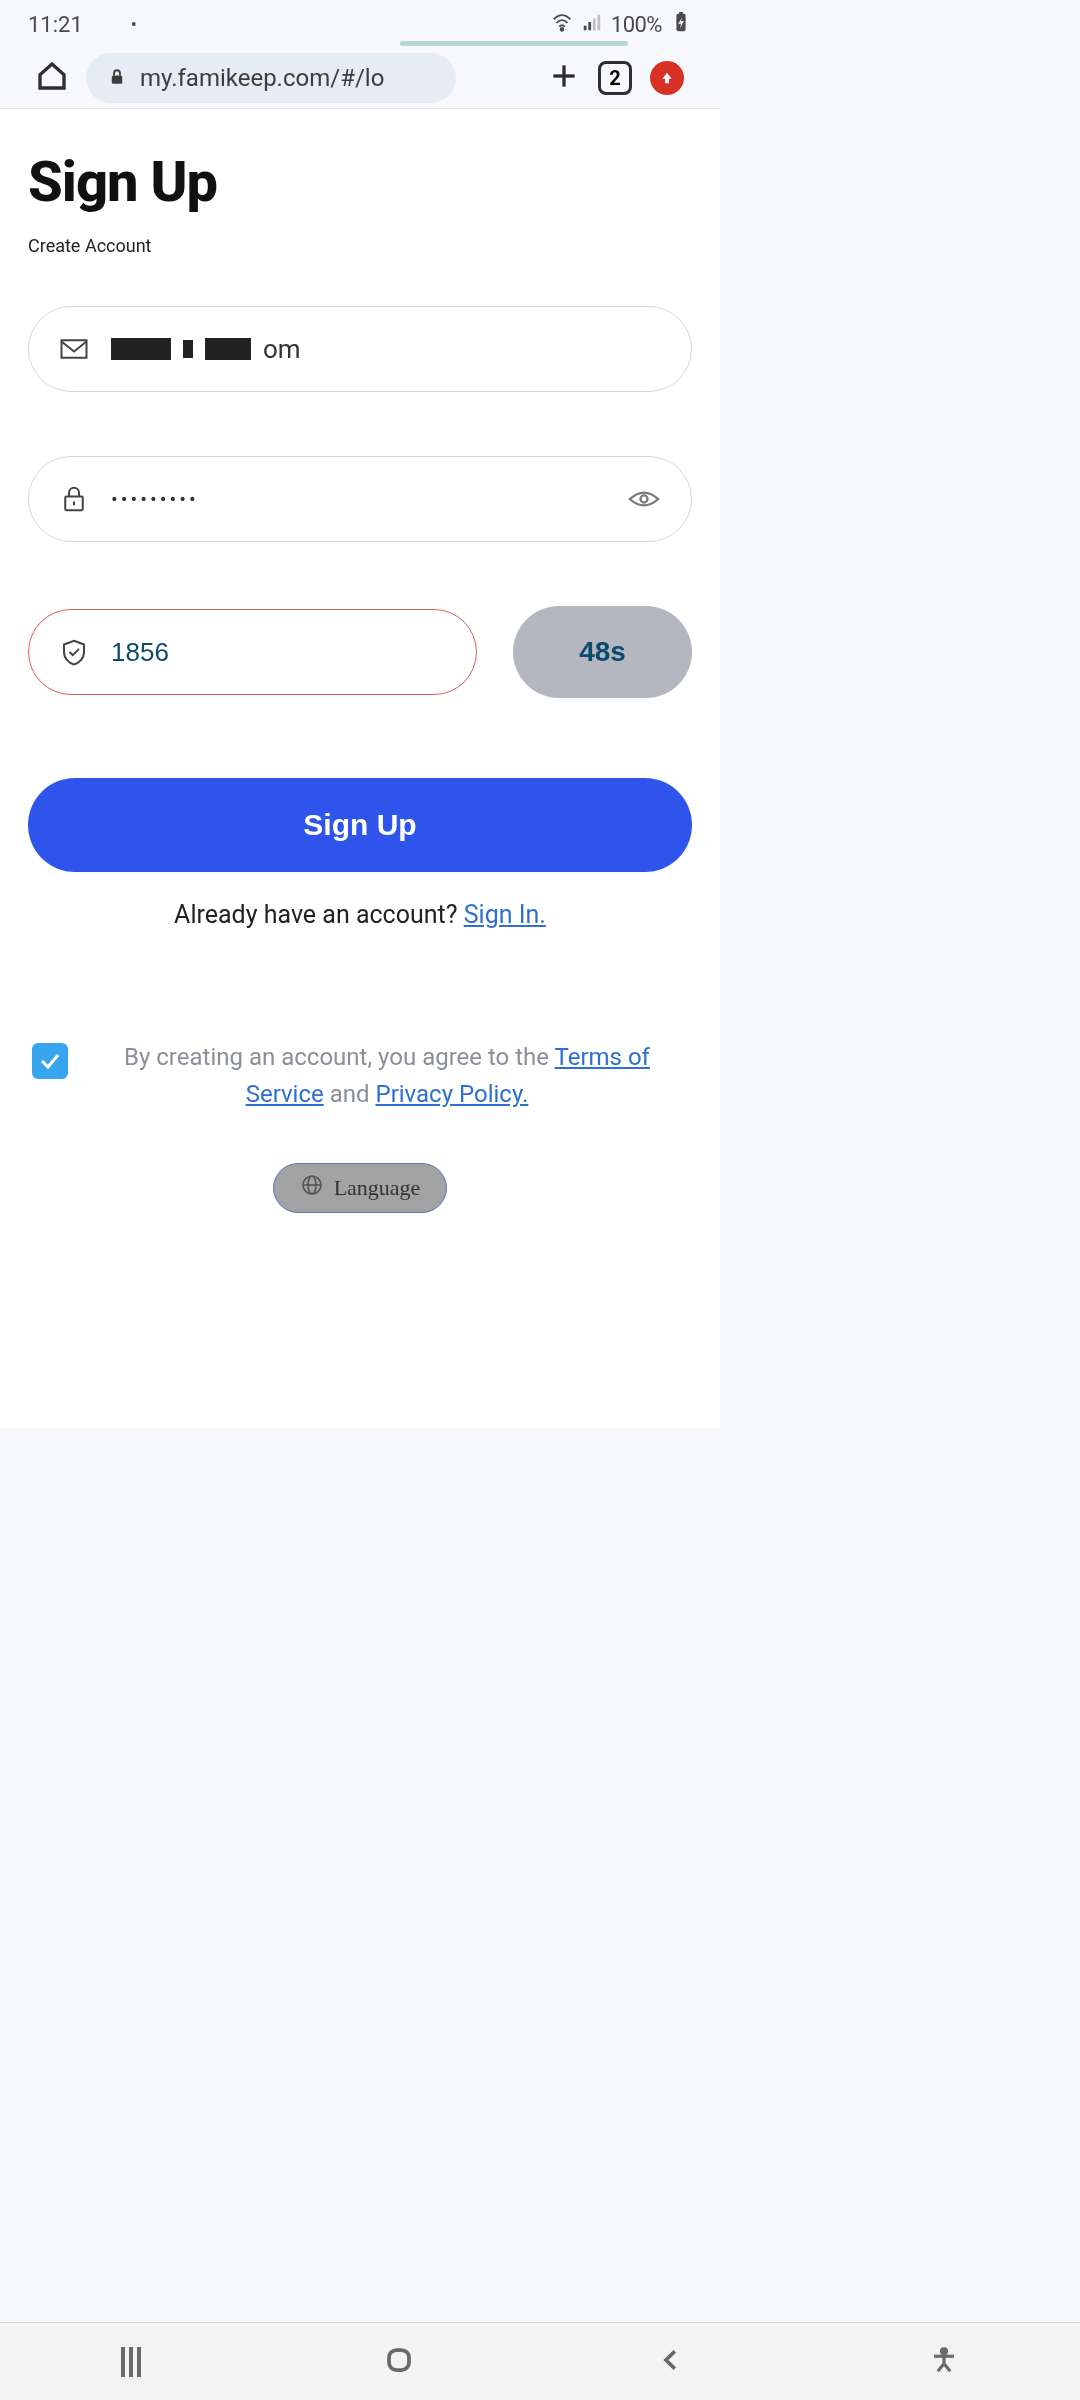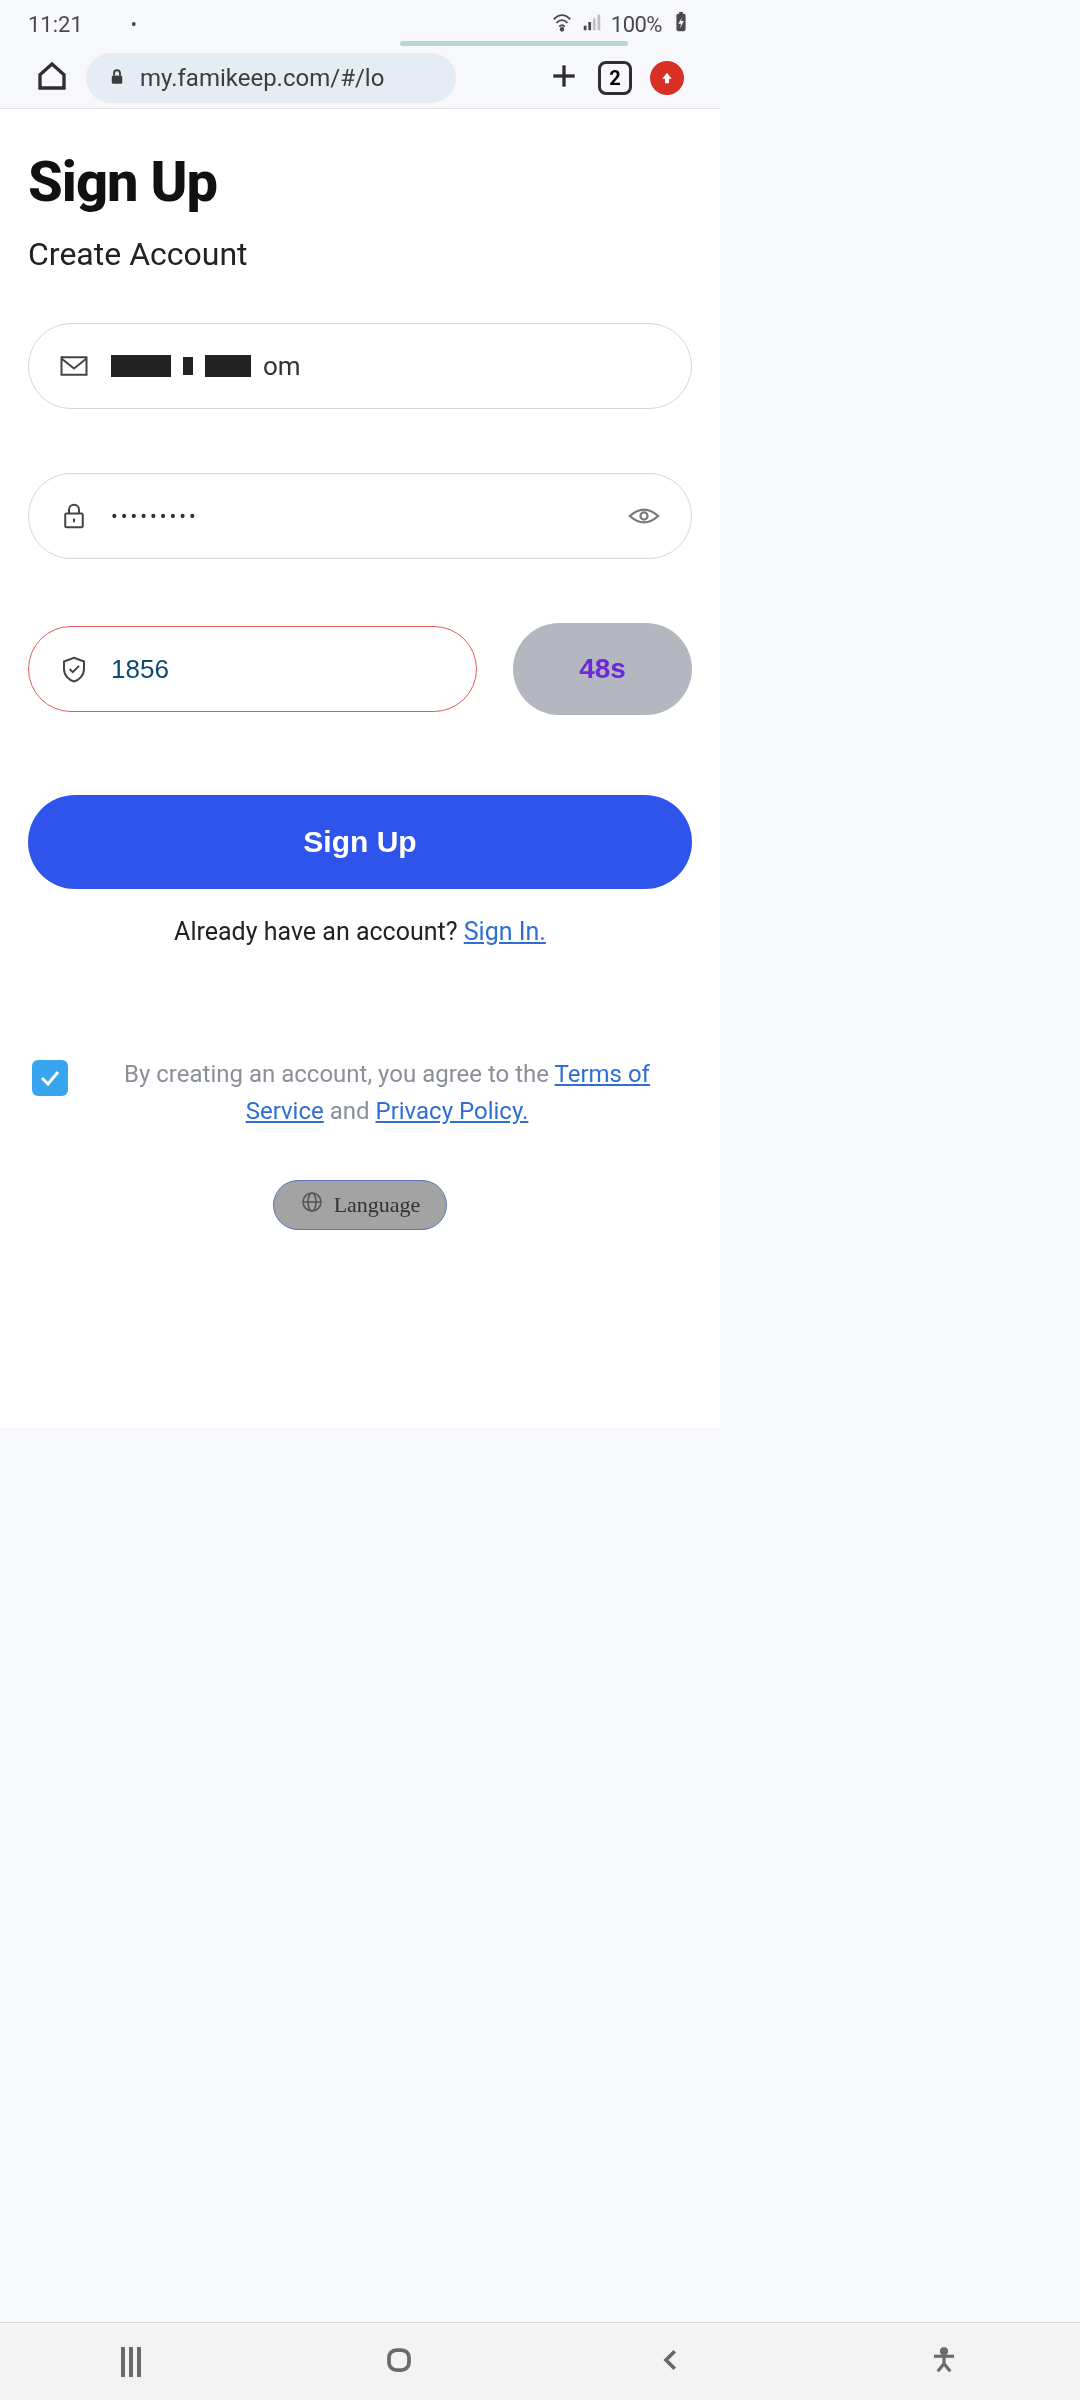--- a/index.html
+++ b/index.html
@@ -19,37 +19,37 @@
   .omnibox svg { width:18px; height:18px; flex-shrink:0; }
   .tab-count-box { width:34px; height:34px; border:3px solid #2e2e2e; border-radius:8px; display:flex; align-items:center; justify-content:center; font-weight:700; font-size:20px; }
   .red-circle { width:34px; height:34px; border-radius:50%; background:#d93025; display:flex; align-items:center; justify-content:center; }
   .red-circle svg { width:16px; height:16px; }
   .plus-btn svg, .home-btn svg { width:32px; height:32px; }
   .spacer { flex:1; }
 
   
   .page { background:#ffffff; border-top:1px solid #e3e3e3; padding:40px 28px 0 28px; min-height:1320px; position:relative; }
   .page h1 { font-size:56px; font-weight:800; letter-spacing:-1px; color:#111; margin-bottom:20px; }
-  .subtitle { font-size:32px; color:#222; margin-bottom:50px; }
+  .subtitle { font-size:18px; color:#222; margin-bottom:50px; }
 
   .field { width:100%; border:1px solid #d6d6d6; border-radius:999px; height:86px; display:flex; align-items:center; padding:0 30px; gap:22px; margin-bottom:64px; background:#fff; }
   .field.red { border-color:#e45a5a; }
   .field-icon { width:30px; height:30px; flex-shrink:0; color:#444; }
   .field input { border:none; outline:none; font-size:26px; flex:1; background:transparent; color:#0c4a6e; }
   .field .eye { width:34px; height:34px; color:#7a7a7a; }
   .field .redact { display:flex; align-items:center; gap:12px; }
   .redact .blk { background:#222; height:22px; }
   .redact .b1{width:60px;} .redact .b2{width:10px;height:18px;} .redact .b3{width:46px;}
   .redact .txt{font-size:26px;color:#333;}
 
   .dotpw { letter-spacing:3px; font-size:20px; color:#333; }
 
   .code-row { display:flex; gap:36px; align-items:center; margin-bottom:80px; }
   .code-row .field { margin-bottom:0; flex:1; }
-  .timer-btn { width:180px; height:92px; border-radius:999px; background:#b4b7bf; color:#6d28d9; font-weight:700; font-size:28px; border:none; }
+  .timer-btn { width:180px; height:92px; border-radius:999px; background:#b4b7bf; color:#0c4a6e; font-weight:700; font-size:28px; border:none; }
 
   .primary-btn { width:100%; height:94px; border-radius:999px; background:#2f54eb; color:#fff; font-size:30px; font-weight:600; border:none; margin-bottom:28px; }
 
   .already { text-align:center; font-size:25px; color:#222; margin-bottom:110px; }
   .link { color:#2f6fd4; text-decoration:underline; }
 
   .agree-row { display:flex; align-items:flex-start; gap:18px; justify-content:center; padding:0 4px; margin-bottom:50px; font-size:24px; color:#8a8f98; line-height:1.55; }
   .agree-row .text { text-align:center; }
   .chk { width:36px; height:36px; background:#37a6ef; border-radius:6px; display:flex; align-items:center; justify-content:center; flex-shrink:0; margin-top:4px; }
   .chk svg { width:24px; height:24px; stroke:#fff; }

